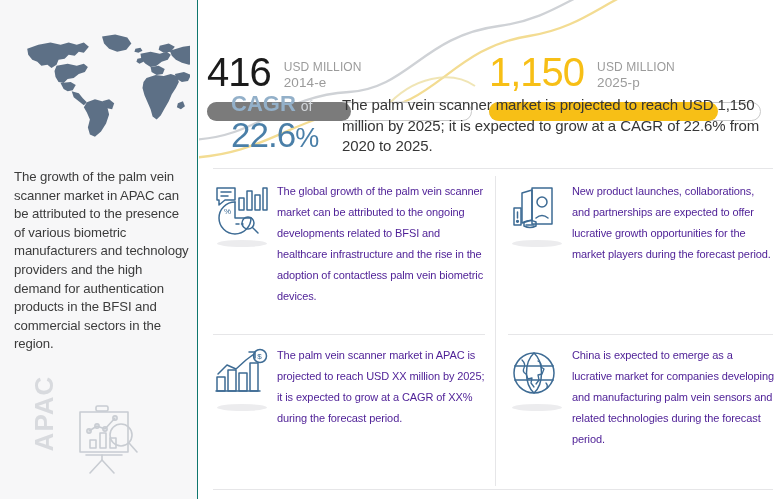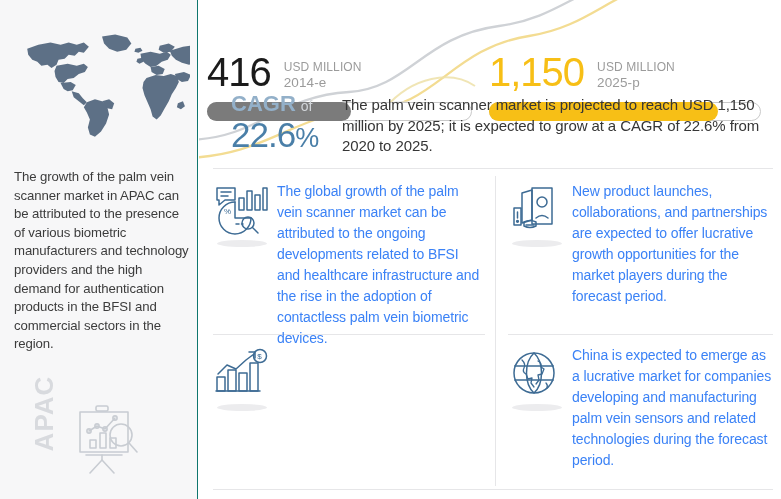--- a/index.html
+++ b/index.html
@@ -214,23 +214,23 @@
   .icon-shadow {
     position: absolute;
     left: 4px;
     top: 56px;
     width: 50px; height: 7px;
     border-radius: 50%;
     background: #ececee;
   }
   .card-text {
     flex: 1 1 auto;
-    font-size: 14px;
+    font-size: 11px;
     line-height: 21px;
-    color: #3b82f6;
+    color: #4c1d95;
     letter-spacing: -0.1px;
     padding-top: 1px;
   }
 
   #card-1 { left: 213px; top: 180px; width: 272px; }
   #card-2 { left: 213px; top: 344px; width: 272px; }
   #card-3 { left: 508px; top: 180px; width: 266px; }
   #card-4 { left: 508px; top: 344px; width: 266px; }
 </style>
 </head>
@@ -398,20 +398,21 @@
         <rect x="26" y="25" width="8" height="18"></rect>
         <rect x="37" y="15" width="8" height="28"></rect>
         <path d="M3 43 L47 43"></path>
         <path d="M5 26 L14 17 L23 21 L33 12 L41 6"></path>
         <path d="M36 4 L42 4 L42 10"></path>
         <circle cx="47" cy="8" r="6.5"></circle>
         <text x="44.3" y="11.3" font-family="'Liberation Sans', sans-serif" font-size="8" fill="#3d6b94" stroke="none">$</text>
       </svg>
       <div class="icon-shadow"></div>
     </div>
+    <div class="card-text">The palm vein scanner market in APAC is projected to reach USD XX million  by 2025; it is expected to grow at a CAGR of XX% during the forecast period.</div>
   </div>
 
   <div class="card" id="card-4">
     <div class="card-icon">
       <svg viewBox="0 0 58 52" xmlns="http://www.w3.org/2000/svg" fill="none" stroke="#3d6b94" stroke-width="1.5" stroke-linecap="round" stroke-linejoin="round">
         <circle cx="26" cy="25" r="20"></circle>
         <path d="M26 5 C 16 14, 16 36, 26 45 C 36 36, 36 14, 26 5 Z"></path>
         <path d="M6.8 18 L45.2 18 M6.8 32 L45.2 32"></path>
         <path d="M14 12 Q18 16 16 20 Q14 24 18 26 L20 31 L24 30 L23 35 L26 39" stroke-width="1.3"></path>
         <path d="M30 13 Q34 15 33 19 L36 21 L34 26 L30 27 L31 32 L28 36" stroke-width="1.3"></path>

